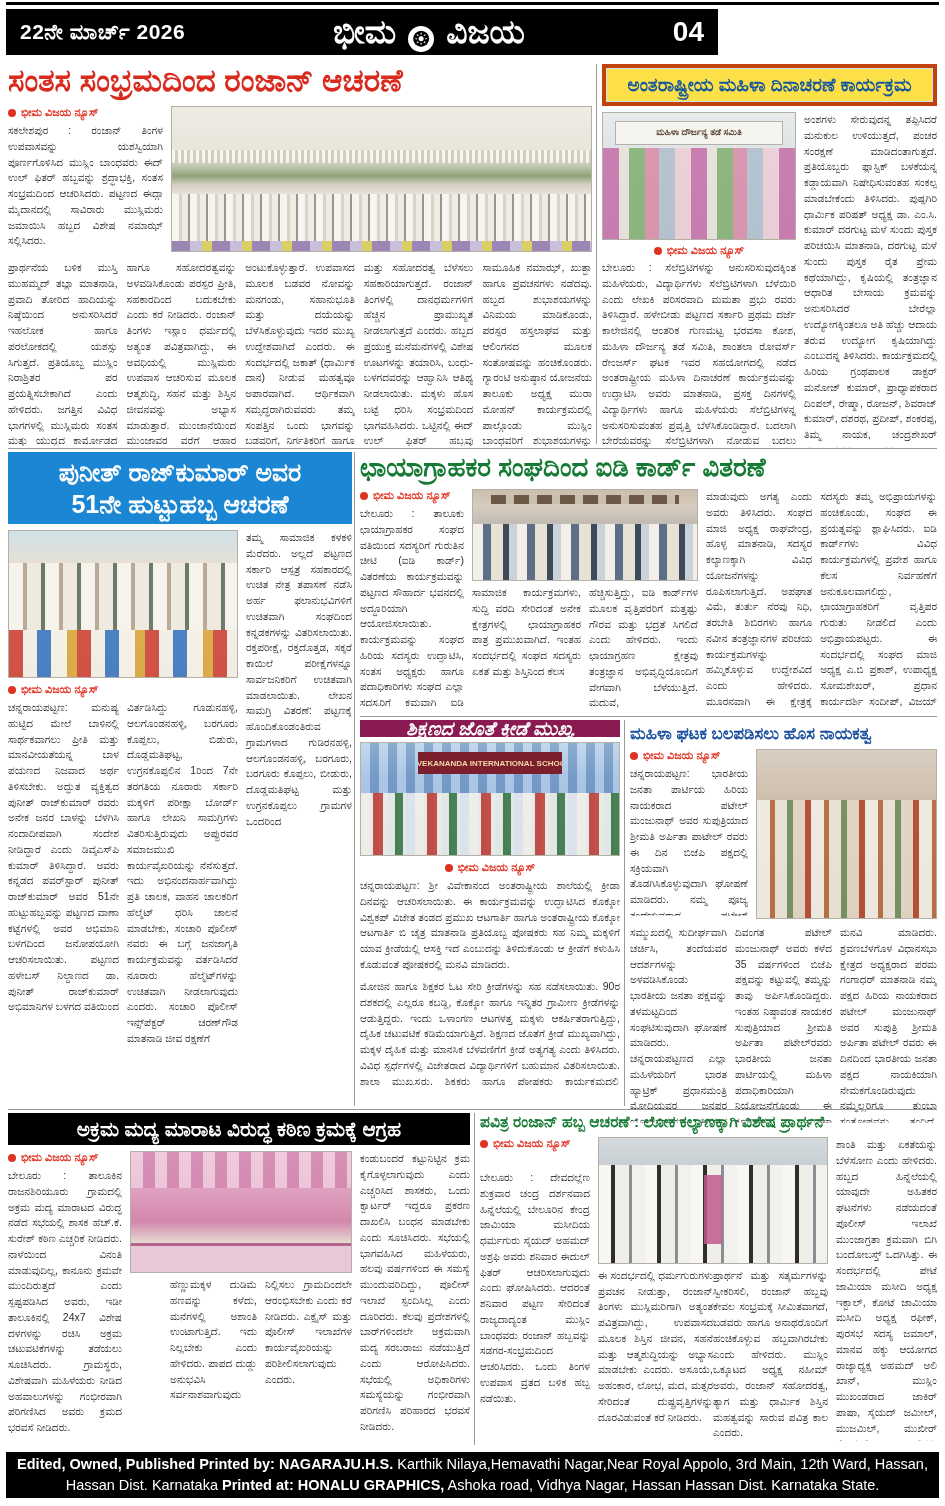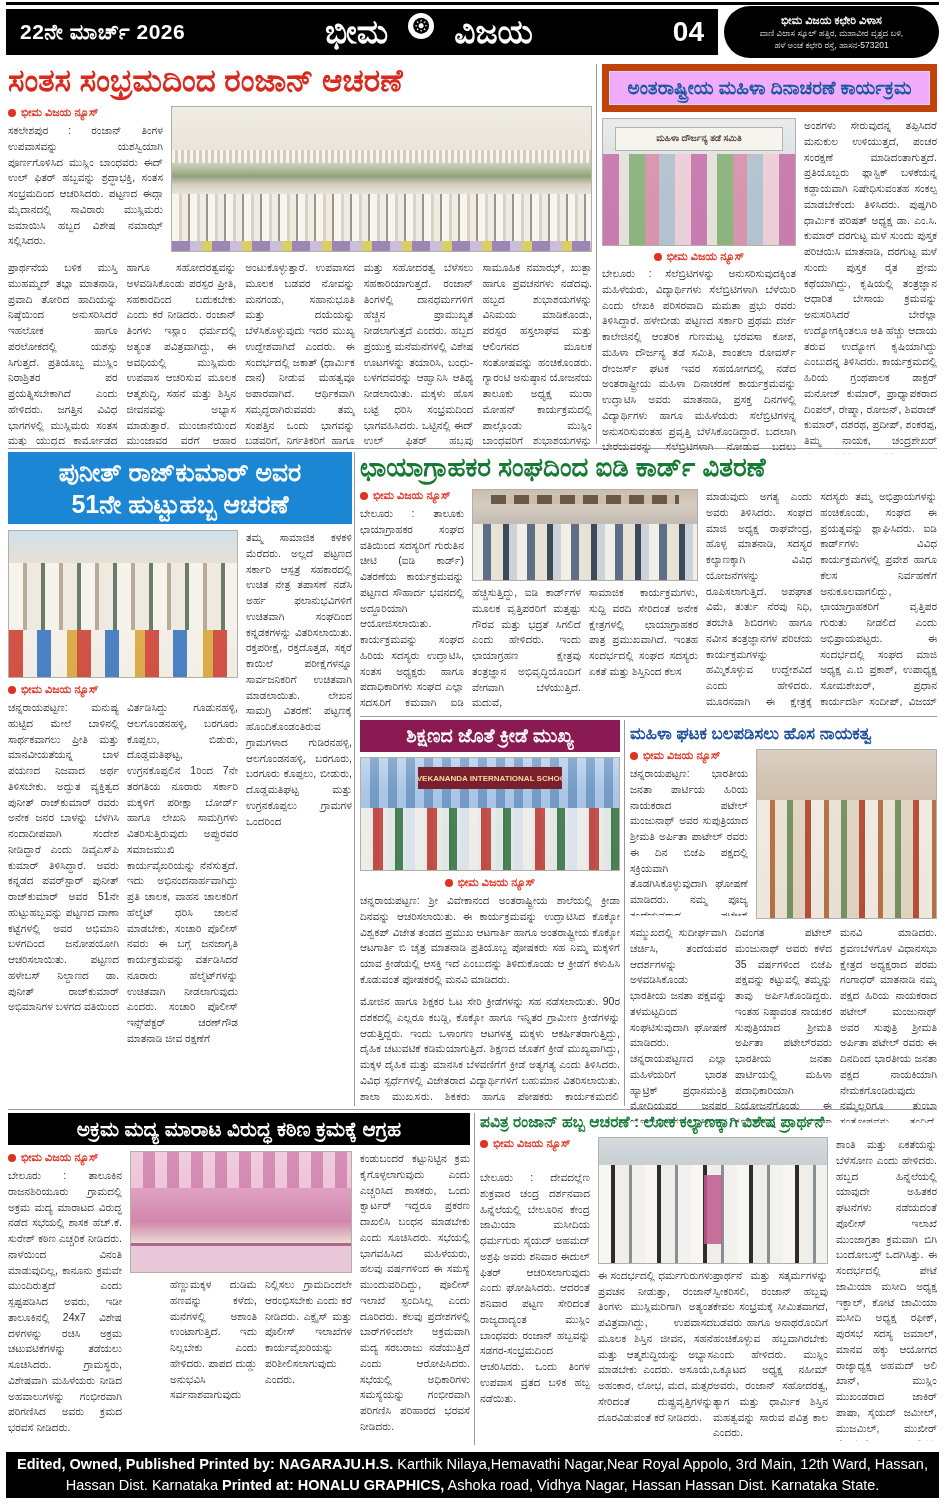--- a/index.html
+++ b/index.html
@@ -5,35 +5,35 @@
   html,body{margin:0;padding:0;background:#ffffff;}
   .page{position:relative;width:945px;height:1506px;background:#ffffff;
         font-family:"Liberation Sans",sans-serif;overflow:hidden;}
   .abs{position:absolute;}
 
   
   .topline{position:absolute;left:6px;right:6px;top:2px;height:3px;background:#000;}
   .masthead-bar{position:absolute;left:6px;top:9px;width:712px;height:46px;background:#000;
       color:#fff;display:flex;align-items:center;justify-content:space-between;padding:0 14px;box-sizing:border-box;}
   .mh-date{font-size:21px;font-weight:bold;letter-spacing:.5px;}
-  .mh-title{font-size:33px;font-weight:bold;display:flex;align-items:flex-start;gap:20px;}
+  .mh-title{font-size:33px;font-weight:bold;display:flex;align-items:flex-end;gap:12px;}
   .mh-wheel{display:inline-block;width:26px;height:26px;border-radius:50%;background:#fff;color:#000;
       font-size:20px;line-height:26px;text-align:center;font-weight:bold;}
   .mh-page{font-size:28px;font-weight:bold;}
   .office-pill{position:absolute;left:724px;top:6px;width:215px;height:52px;background:#000;border-radius:26px;
       color:#fff;text-align:center;display:flex;flex-direction:column;justify-content:center;gap:1px;padding:2px 8px;box-sizing:border-box;}
   .office-title{font-size:11px;font-weight:bold;}
   .office-line{font-size:8.5px;color:#e8e8e8;}
 
   
   .hl-red{color:#d92a1e;font-weight:bold;font-size:31px;line-height:1.1;white-space:nowrap;}
   .hl-green{color:#157a33;font-weight:bold;white-space:nowrap;}
   .hl-blue-text{color:#1c4f9e;font-weight:bold;white-space:nowrap;}
-  .box-blue-border{border:7px solid #c2410c;box-shadow:0 0 0 1px #cfe0ef inset;color:#14579e;font-weight:bold;
-      text-align:center;display:flex;align-items:center;justify-content:center;background:#f0abfc;}
+  .box-blue-border{border:4px solid #c2410c;box-shadow:0 0 0 1px #cfe0ef inset;color:#14579e;font-weight:bold;
+      text-align:center;display:flex;align-items:center;justify-content:center;background:#fde047;}
   .box-fill{color:#fff;font-weight:bold;text-align:center;display:flex;flex-direction:column;
       align-items:center;justify-content:center;}
   .byline{display:flex;align-items:center;gap:5px;color:#e03222;font-weight:bold;font-size:11px;}
   .byline .dot{width:8px;height:8px;border-radius:50%;background:#e03222;display:inline-block;}
   .col{font-size:10.5px;line-height:1.5;text-align:justify;color:#2d2d2d;overflow:hidden;}
   .sep-v{position:absolute;width:1px;background:#9a9a9a;}
   .sep-h{position:absolute;height:1px;background:#9a9a9a;}
 
   
   .photo{position:relative;overflow:hidden;background:#d8d4cc;border:1px solid #b5b0a6;box-sizing:border-box;}
@@ -92,25 +92,20 @@
   <div class="topline"></div>
   <div class="masthead-bar">
     <span class="mh-date">22ನೇ ಮಾರ್ಚ್ 2026</span>
     <span class="mh-title">
       <span>ಭೀಮ</span>
       <span class="mh-wheel">❂</span>
       <span>ವಿಜಯ</span>
     </span>
     <span class="mh-page">04</span>
   </div>
-  <div class="office-pill">
-    <div class="office-title">ಭೀಮ ವಿಜಯ ಕಛೇರಿ ವಿಳಾಸ</div>
-    <div class="office-line">ವಾಣಿ ವಿಲಾಸ ಸ್ಕೂಲ್ ಹತ್ತಿರ, ಮಹಾವೀರ ವೃತ್ತದ ಬಳಿ,</div>
-    <div class="office-line">ಹಳೆ ಅಂಚೆ ಕಛೇರಿ ರಸ್ತೆ, ಹಾಸನ-573201</div>
-  </div>
 
   <div class="abs" style="left:8px;top:64px;width:584px;height:380px;">
     <div class="hl-red">ಸಂತಸ ಸಂಭ್ರಮದಿಂದ ರಂಜಾನ್ ಆಚರಣೆ</div>
     <div style="display:flex;gap:8px;margin-top:8px;height:146px;">
       <div style="width:155px;flex:0 0 auto;">
         <div class="byline">
           <span class="dot"></span>
           <span>ಭೀಮ ವಿಜಯ ನ್ಯೂಸ್</span>
         </div>
         <div class="col" style="height:126px;margin-top:4px;">ಸಕಲೇಶಪುರ : ರಂಜಾನ್ ತಿಂಗಳ ಉಪವಾಸವನ್ನು ಯಶಸ್ವಿಯಾಗಿ ಪೂರ್ಣಗೊಳಿಸಿದ ಮುಸ್ಲಿಂ ಬಾಂಧವರು ಈದ್ ಉಲ್ ಫಿತರ್ ಹಬ್ಬವನ್ನು ಶ್ರದ್ಧಾಭಕ್ತಿ, ಸಂತಸ ಸಂಭ್ರಮದಿಂದ ಆಚರಿಸಿದರು. ಪಟ್ಟಣದ ಈದ್ಗಾ ಮೈದಾನದಲ್ಲಿ ಸಾವಿರಾರು ಮುಸ್ಲಿಮರು ಜಮಾಯಿಸಿ ಹಬ್ಬದ ವಿಶೇಷ ನಮಾಝ್ ಸಲ್ಲಿಸಿದರು.</div>
@@ -187,33 +182,33 @@
           <span>ಭೀಮ ವಿಜಯ ನ್ಯೂಸ್</span>
         </div>
         <div class="col" style="height:200px;margin-top:4px;">ಬೇಲೂರು : ತಾಲೂಕು ಛಾಯಾಗ್ರಾಹಕರ ಸಂಘದ ವತಿಯಿಂದ ಸದಸ್ಯರಿಗೆ ಗುರುತಿನ ಚೀಟಿ (ಐಡಿ ಕಾರ್ಡ್) ವಿತರಣೆಯ ಕಾರ್ಯಕ್ರಮವನ್ನು ಪಟ್ಟಣದ ಸೌಹಾರ್ದ ಭವನದಲ್ಲಿ ಅದ್ದೂರಿಯಾಗಿ ಆಯೋಜಿಸಲಾಯಿತು. ಕಾರ್ಯಕ್ರಮವನ್ನು ಸಂಘದ ಹಿರಿಯ ಸದಸ್ಯರು ಉದ್ಘಾಟಿಸಿ, ಸಂತಸ ಅಧ್ಯಕ್ಷರು ಹಾಗೂ ಪದಾಧಿಕಾರಿಗಳು ಸಂಘದ ಎಲ್ಲಾ ಸದಸ್ಯರಿಗೆ ಕ್ರಮವಾಗಿ ಐಡಿ ಕಾರ್ಡ್‌ಗಳನ್ನು ವಿತರಿಸಿದರು. ಗುರುತಿನ ಕಾರ್ಡ್‌ಗಳನ್ನು ವಿತರಿಸಿ ಮಾತನಾಡಿದ ಛಾಯಾಗ್ರಾಹಕರ ಸಂಘದ ಅಧ್ಯಕ್ಷ ಚಂದ್ರಶೇಖರ್ ಛಾಯಾಗ್ರಾಹಕರ ವೃತ್ತಿಗೆ ಗುರುತಿನ ಕಾರ್ಡ್ ಮಹತ್ವ</div>
       </div>
       <div style="width:226px;flex:0 0 auto;display:flex;flex-direction:column;">
         <div class="photo ph-photogs" style="height:136px;">
           <div class="frames"></div>
           <div class="people"></div>
         </div>
         <div style="display:flex;gap:8px;flex:1;margin-top:4px;">
+          <div class="col" style="flex:1;">ಸಾಮಾಜಿಕ ಕಾರ್ಯಕ್ರಮಗಳು, ಸುದ್ದಿ ವರದಿ ಸೇರಿದಂತೆ ಅನೇಕ ಕ್ಷೇತ್ರಗಳಲ್ಲಿ ಛಾಯಾಗ್ರಾಹಕರ ಪಾತ್ರ ಪ್ರಮುಖವಾಗಿದೆ. ಇಂತಹ ಸಂದರ್ಭದಲ್ಲಿ ಸಂಘದ ಸದಸ್ಯರು ಏಕತೆ ಮತ್ತು ಶಿಸ್ತಿನಿಂದ ಕೆಲಸ</div>
           <div class="col" style="flex:1;">ಹೆಚ್ಚಿಸುತ್ತಿದ್ದು, ಐಡಿ ಕಾರ್ಡ್‌ಗಳ ಮೂಲಕ ವೃತ್ತಿಪರರಿಗೆ ಮತ್ತಷ್ಟು ಗೌರವ ಮತ್ತು ಭದ್ರತೆ ಸಿಗಲಿದೆ ಎಂದು ಹೇಳಿದರು. ಇಂದು ಛಾಯಾಗ್ರಹಣ ಕ್ಷೇತ್ರವು ತಂತ್ರಜ್ಞಾನ ಅಭಿವೃದ್ಧಿಯೊಂದಿಗೆ ವೇಗವಾಗಿ ಬೆಳೆಯುತ್ತಿದೆ. ಮದುವೆ,</div>
-          <div class="col" style="flex:1;">ಸಾಮಾಜಿಕ ಕಾರ್ಯಕ್ರಮಗಳು, ಸುದ್ದಿ ವರದಿ ಸೇರಿದಂತೆ ಅನೇಕ ಕ್ಷೇತ್ರಗಳಲ್ಲಿ ಛಾಯಾಗ್ರಾಹಕರ ಪಾತ್ರ ಪ್ರಮುಖವಾಗಿದೆ. ಇಂತಹ ಸಂದರ್ಭದಲ್ಲಿ ಸಂಘದ ಸದಸ್ಯರು ಏಕತೆ ಮತ್ತು ಶಿಸ್ತಿನಿಂದ ಕೆಲಸ</div>
         </div>
       </div>
       <div class="col" style="flex:1;">ಮಾಡುವುದು ಅಗತ್ಯ ಎಂದು ಅವರು ತಿಳಿಸಿದರು. ಸಂಘದ ಮಾಜಿ ಅಧ್ಯಕ್ಷ ರಾಘವೇಂದ್ರ, ಹೊಳ್ಳ ಮಾತನಾಡಿ, ಸದಸ್ಯರ ಕಲ್ಯಾಣಕ್ಕಾಗಿ ವಿವಿಧ ಯೋಜನೆಗಳನ್ನು ರೂಪಿಸಲಾಗುತ್ತಿದೆ. ಅಪಘಾತ ವಿಮೆ, ತುರ್ತು ನೆರವು ನಿಧಿ, ತರಬೇತಿ ಶಿಬಿರಗಳು ಹಾಗೂ ನವೀನ ತಂತ್ರಜ್ಞಾನಗಳ ಪರಿಚಯ ಕಾರ್ಯಕ್ರಮಗಳನ್ನು ಹಮ್ಮಿಕೊಳ್ಳುವ ಉದ್ದೇಶವಿದೆ ಎಂದು ಹೇಳಿದರು. ಮೂರನವಾಗಿ ಈ ಕ್ಷೇತ್ರಕ್ಕೆ ಬರುತ್ತಿರುವ ಯುವ ಛಾಯಾಗ್ರಾಹಕರಿಗೆ ಮಾರ್ಗದರ್ಶನ ನೀಡುವುದು ಸಂಘದ ಪ್ರಮುಖ ಗುರಿಯಾಗಿದೆ ಎಂದರು. ಕಾರ್ಯಕ್ರಮದಲ್ಲಿ ಭಾಗವಹಿಸಿದ</div>
       <div class="col" style="flex:1.1;">ಸದಸ್ಯರು ತಮ್ಮ ಅಭಿಪ್ರಾಯಗಳನ್ನು ಹಂಚಿಕೊಂಡು, ಸಂಘದ ಈ ಪ್ರಯತ್ನವನ್ನು ಶ್ಲಾಘಿಸಿದರು. ಐಡಿ ಕಾರ್ಡ್‌ಗಳು ವಿವಿಧ ಕಾರ್ಯಕ್ರಮಗಳಲ್ಲಿ ಪ್ರವೇಶ ಹಾಗೂ ಕೆಲಸ ನಿರ್ವಹಣೆಗೆ ಅನುಕೂಲವಾಗಲಿದ್ದು, ಛಾಯಾಗ್ರಾಹಕರಿಗೆ ವೃತ್ತಿಪರ ಗುರುತು ನೀಡಲಿದೆ ಎಂದು ಅಭಿಪ್ರಾಯಪಟ್ಟರು. ಈ ಸಂದರ್ಭದಲ್ಲಿ ಸಂಘದ ಮಾಜಿ ಅಧ್ಯಕ್ಷ ಎ.ಬಿ ಪ್ರಕಾಶ್, ಉಪಾಧ್ಯಕ್ಷ ಸೋಮಶೇಖರ್, ಪ್ರಧಾನ ಕಾರ್ಯದರ್ಶಿ ಸಂದೀಪ್, ವಿಜಯ್ ನವೀನ್, ಕಾರ್ಯಕಾರಿ ಸಮಿತಿ ಸದಸ್ಯರು, ನಿರ್ದೇಶಕರು ಹಾಗೂ ತಾಲೂಕಿನ ವಿವಿಧ ಭಾಗಗಳಿಂದ ಆಗಮಿಸಿದ ಛಾಯಾಗ್ರಾಹಕರು ಹಾಜರಿದ್ದರು.</div>
     </div>
   </div>
 
   <div class="sep-h" style="left:360px;top:716px;width:577px;"></div>
 
   <div class="abs" style="left:360px;top:720px;width:260px;height:386px;">
-    <div class="box-fill" style="height:32px;background:#8a1a52;font-size:19px;">ಶಿಕ್ಷಣದ ಜೊತೆ ಕ್ರೀಡೆ ಮುಖ್ಯ</div>
+    <div class="box-fill" style="height:17px;background:#8a1a52;font-size:19px;font-style:italic;">ಶಿಕ್ಷಣದ ಜೊತೆ ಕ್ರೀಡೆ ಮುಖ್ಯ</div>
     <div class="photo ph-sports" style="height:114px;margin-top:5px;">
       <div class="curtain"></div>
       <div class="banner2">VIVEKANANDA INTERNATIONAL SCHOOL</div>
       <div class="players"></div>
     </div>
     <div class="byline" style="justify-content:center;margin-top:5px;">
       <span class="dot"></span>
       <span>ಭೀಮ ವಿಜಯ ನ್ಯೂಸ್</span>
     </div>
     <div class="col" style="height:96px;margin-top:4px;">ಚನ್ನರಾಯಪಟ್ಟಣ: ಶ್ರೀ ವಿವೇಕಾನಂದ ಅಂತರಾಷ್ಟ್ರೀಯ ಶಾಲೆಯಲ್ಲಿ ಕ್ರೀಡಾ ದಿನವನ್ನು ಆಚರಿಸಲಾಯಿತು. ಈ ಕಾರ್ಯಕ್ರಮವನ್ನು ಉದ್ಘಾಟಿಸಿದ ಕೊಕ್ಕೋ ವಿಶ್ವಕಪ್ ವಿಜೇತ ತಂಡದ ಪ್ರಮುಖ ಆಟಗಾರ್ತಿ ಹಾಗೂ ಅಂತರಾಷ್ಟ್ರೀಯ ಕೊಕ್ಕೋ ಆಟಗಾರ್ತಿ ಬಿ ಚೈತ್ರ ಮಾತನಾಡಿ ಪ್ರತಿಯೊಬ್ಬ ಪೋಷಕರು ಸಹ ನಿಮ್ಮ ಮಕ್ಕಳಿಗೆ ಯಾವ ಕ್ರೀಡೆಯಲ್ಲಿ ಆಸಕ್ತಿ ಇದೆ ಎಂಬುದನ್ನು ತಿಳಿದುಕೊಂಡು ಆ ಕ್ರೀಡೆಗೆ ಕಳುಹಿಸಿ ಕೊಡುವಂತೆ ಪೋಷಕರಲ್ಲಿ ಮನವಿ ಮಾಡಿದರು.</div>

